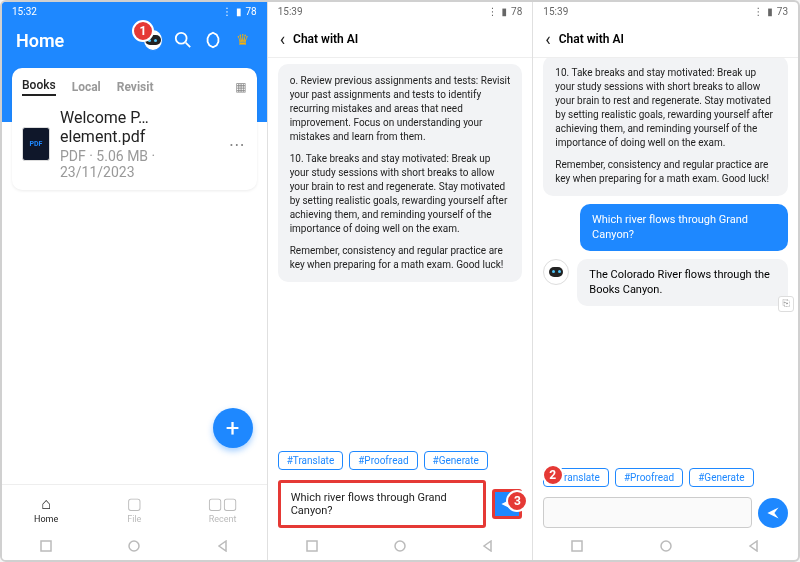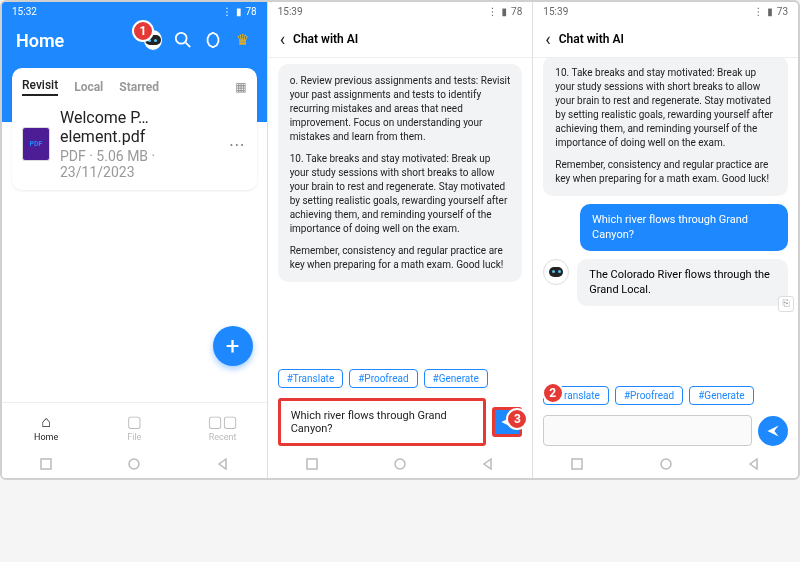--- a/index.html
+++ b/index.html
@@ -1,17 +1,17 @@
 <!DOCTYPE html>
 <html><head>
 <meta charset="utf-8">
 <style>
 * { box-sizing: border-box; margin: 0; padding: 0; }
 body { font-family: -apple-system, BlinkMacSystemFont, "Segoe UI", Roboto, sans-serif; background: #f5f5f5; }
-.wrapper { width: 800px; height: 480px; border: 2px solid #d0d0d0; border-radius: 6px; display: flex; background: #fff; overflow: hidden; }
+.wrapper { width: 800px; height: 562px; border: 2px solid #d0d0d0; border-radius: 6px; display: flex; background: #fff; overflow: hidden; }
 .screen { flex: 1; height: 100%; border-right: 1px solid #e0e0e0; display: flex; flex-direction: column; position: relative; }
 .screen:last-child { border-right: none; }
 
 
 .statusbar { height: 18px; display: flex; justify-content: space-between; align-items: center; padding: 0 10px; font-size: 10px; }
 .statusbar.blue { color: #fff; }
 .statusbar.grey { color: #666; gap: 13px; }
 .statusbar .right { display: flex; gap: 4px; align-items: center; }
 
 
@@ -24,21 +24,21 @@
 .ai-icon { width: 22px; height: 22px; border-radius: 50%; background: #fff; display: flex; align-items: center; justify-content: center; font-size: 11px; border: 1.5px solid #1e88ff; }
 .ai-icon-inner { width: 16px; height: 10px; background: #222; border-radius: 8px; display: flex; align-items: center; justify-content: center; gap: 3px; }
 .ai-eye { width: 3px; height: 3px; background: #4fc3f7; border-radius: 50%; }
 
 .file-card { margin: 8px 10px; background: #fff; border-radius: 10px; padding: 10px; box-shadow: 0 1px 3px rgba(0,0,0,.08); }
 .tabs-row { display: flex; align-items: center; margin-bottom: 12px; font-size: 12px; }
 .tabs-row .tab { margin-right: 16px; color: #999; font-weight: bold; }
 .tabs-row .tab.active { color: #222; font-weight: 500; border-bottom: 2px solid #222; padding-bottom: 2px; }
 .grid-icon { margin-left: auto; color: #888; font-size: 12px; }
 .file-row { display: flex; align-items: center; }
-.file-thumb { width: 28px; height: 34px; background: #4c1d95; border: 1px solid #ddd; border-radius: 3px; display: flex; align-items: center; justify-content: center; font-size: 7px; color: #1e88ff; font-weight: bold; margin-right: 10px; }
+.file-thumb { width: 28px; height: 34px; background: #0f172a; border: 1px solid #ddd; border-radius: 3px; display: flex; align-items: center; justify-content: center; font-size: 7px; color: #1e88ff; font-weight: bold; margin-right: 10px; }
 .file-info { flex: 1; }
 .file-name { font-size: 16px; color: #222; }
 .file-meta { font-size: 14px; color: #999; margin-top: 2px; }
 .file-more { color: #888; font-size: 16px; letter-spacing: 2px; }
 
 .fab { position: absolute; right: 14px; bottom: 112px; width: 40px; height: 40px; border-radius: 50%; background: #1e88ff; color: #fff; display: flex; align-items: center; justify-content: center; font-size: 24px; box-shadow: 0 3px 6px rgba(30,136,255,.4); }
 
 .bottomnav { position: absolute; bottom: 28px; left: 0; right: 0; height: 48px; display: flex; border-top: 1px solid #eee; background: #fff; }
 .bottomnav .nav-item { flex: 1; display: flex; flex-direction: column; align-items: center; justify-content: center; font-size: 9px; color: #bbb; }
 .bottomnav .nav-item.active { color: #222; }
@@ -113,23 +113,23 @@
       <span class="ic">
           <svg width="18" height="18" viewBox="0 0 20 20" fill="none" stroke="#fff" stroke-width="2">
             <polygon points="10,2 14,4 16,8 16,12 14,16 10,18 6,16 4,12 4,8 6,4"></polygon>
           </svg>
         </span>
       <span class="ic crown">♛</span>
     </div>
     <div class="badge b1">1</div>
     <div class="file-card">
       <div class="tabs-row">
-        <span class="tab active">Revisit</span>
+        <span class="tab active">Books</span>
         <span class="tab">Local</span>
-        <span class="tab">Starred</span>
+        <span class="tab">Revisit</span>
         <span class="grid-icon">▦</span>
       </div>
       <div class="file-row">
         <div class="file-thumb">PDF</div>
         <div class="file-info">
           <div class="file-name">Welcome P…element.pdf</div>
           <div class="file-meta">PDF · 5.06 MB · 23/11/2023</div>
         </div>
         <div class="file-more">⋯</div>
       </div>
@@ -232,21 +232,21 @@
       </div>
       <div class="user-msg">Which river flows through Grand Canyon?</div>
       <div class="ai-row">
         <div class="avatar">
             <span class="ai-icon-inner">
               <span class="ai-eye"></span>
               <span class="ai-eye"></span>
             </span>
           </div>
         <div class="ai-bubble">
-          <span>The Colorado River flows through the Grand Local.</span>
+          <span>The Colorado River flows through the Books Canyon.</span>
           <span class="copy-icon">⎘</span>
         </div>
       </div>
     </div>
     <div class="chat-area">
       <div class="chips">
         <span class="chip">#Translate</span>
         <span class="chip">#Proofread</span>
         <span class="chip">#Generate</span>
       </div>

